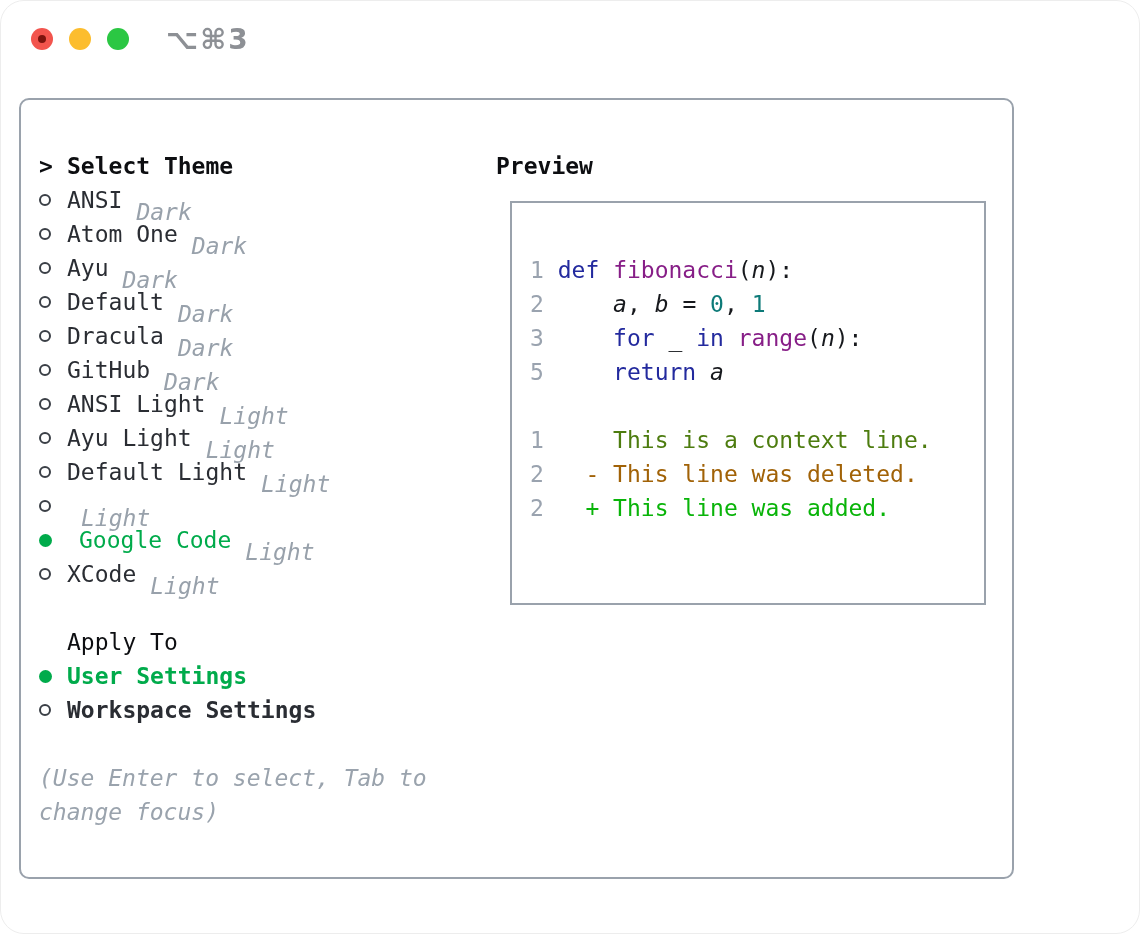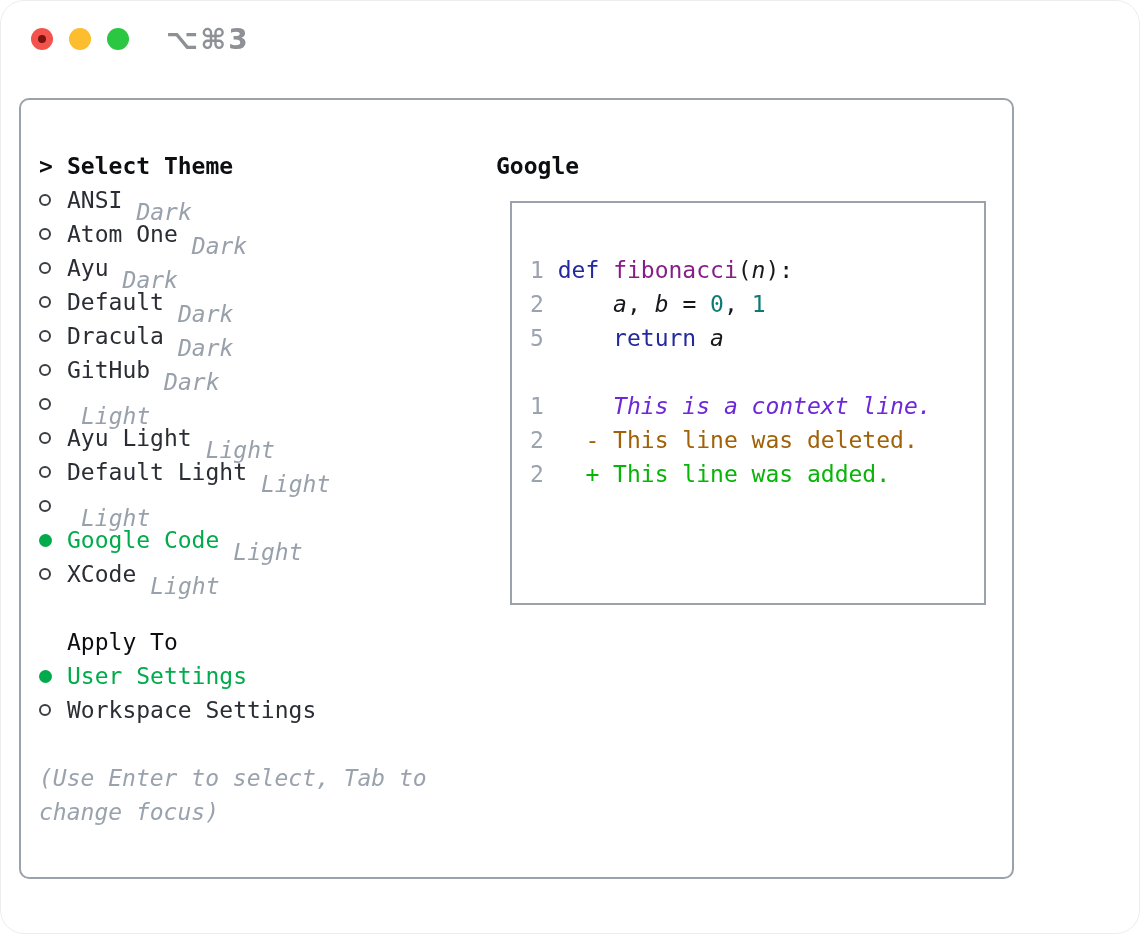--- a/index.html
+++ b/index.html
@@ -35,25 +35,25 @@
   }
   
   .left-col{position:absolute;left:18px;top:49px;width:440px;}
   .row{display:flex;align-items:center;height:34px;white-space:pre;}
   .hdr{font-weight:700;color:#0d0e11;}
   .cursor{display:inline-block;width:28px;font-weight:700;color:#0d0e11;}
   .bullet-slot{display:inline-flex;width:28px;align-items:center;}
   .radio{width:12px;height:12px;border-radius:50%;border:2px solid #3a3f46;box-sizing:border-box;}
   .radio.on{border:none;background:#00ab4b;width:13px;height:13px;}
   .theme-name{color:#2a2d33;}
-  .theme-name.sel{color:#00ab4b;}
+  .theme-name.sel{color:#00ab4b;margin-left:12px;}
   .variant{color:#98a1ab;font-style:italic;margin-left:14px;margin-top:24px;}
   .spacer{height:34px;}
   .apply-hdr{padding-left:28px;color:#0d0e11;}
-  .opt-name{color:#2a2d33;}
+  .opt-name{color:#2a2d33;font-weight:bold;}
   .opt-name.sel{color:#00ab4b;}
   .help{
     margin-top:0;color:#9aa3ad;font-style:italic;
     max-width:29ch;white-space:normal;
   }
   
   .preview-label{position:absolute;left:475px;top:49px;height:34px;line-height:34px;font-weight:700;color:#0d0e11;}
   .preview-box{
     position:absolute;left:489px;top:101px;
     width:476px;height:404px;
@@ -61,21 +61,21 @@
     padding:50px 0 16px 18px;
   }
   .code-line{white-space:pre;height:34px;line-height:34px;}
   .blank-line{height:34px;}
   .tk-ln{color:#9aa3af;}
   .tk-pl{color:#17191d;}
   .tk-kw{color:#232a9e;}
   .tk-fn{color:#871e87;}
   .tk-var{color:#17191d;font-style:italic;}
   .tk-lit{color:#0d7a78;}
-  .tk-ctx{color:#6d28d9;font-style:italic;}
+  .tk-ctx{color:#4d7c0f;}
   .tk-del{color:#a16207;}
   .tk-add{color:#09b409;text-align:right;}
 </style>
 </head>
 <body>
 
 <div class="window">
 
   <div class="titlebar">
     <div class="traffic red">
@@ -93,47 +93,48 @@
         <span class="cursor">&gt;</span><span>Select Theme</span>
       </div>
 
       <div id="theme-list">
           <div class="row"><span class="bullet-slot"><span class="radio"></span></span><span class="theme-name">ANSI</span><span class="variant">Dark</span></div>
           <div class="row"><span class="bullet-slot"><span class="radio"></span></span><span class="theme-name">Atom One</span><span class="variant">Dark</span></div>
           <div class="row"><span class="bullet-slot"><span class="radio"></span></span><span class="theme-name">Ayu</span><span class="variant">Dark</span></div>
           <div class="row"><span class="bullet-slot"><span class="radio"></span></span><span class="theme-name">Default</span><span class="variant">Dark</span></div>
           <div class="row"><span class="bullet-slot"><span class="radio"></span></span><span class="theme-name">Dracula</span><span class="variant">Dark</span></div>
           <div class="row"><span class="bullet-slot"><span class="radio"></span></span><span class="theme-name">GitHub</span><span class="variant">Dark</span></div>
-          <div class="row"><span class="bullet-slot"><span class="radio"></span></span><span class="variant">Light</span></div>
+          <div class="row"><span class="bullet-slot"><span class="radio"></span></span><span class="theme-name">ANSI Light</span><span class="variant">Light</span></div>
           <div class="row"><span class="bullet-slot"><span class="radio"></span></span><span class="theme-name">Ayu Light</span><span class="variant">Light</span></div>
           <div class="row"><span class="bullet-slot"><span class="radio"></span></span><span class="theme-name">Default Light</span><span class="variant">Light</span></div>
           <div class="row"><span class="bullet-slot"><span class="radio"></span></span><span class="variant">Light</span></div>
           <div class="row"><span class="bullet-slot"><span class="radio on"></span></span><span class="theme-name sel">Google Code</span><span class="variant">Light</span></div>
           <div class="row"><span class="bullet-slot"><span class="radio"></span></span><span class="theme-name">XCode</span><span class="variant">Light</span></div>
         </div>
 
       <div class="spacer"></div>
 
       <div class="row apply-hdr">Apply To</div>
       <div id="apply-list">
           <div class="row"><span class="bullet-slot"><span class="radio on"></span></span><span class="opt-name sel">User Settings</span></div>
           <div class="row"><span class="bullet-slot"><span class="radio"></span></span><span class="opt-name">Workspace Settings</span></div>
         </div>
 
       <div class="spacer"></div>
 
       <div class="help">(Use Enter to select, Tab to change focus)</div>
     </div>
 
-    <div class="preview-label">Google</div>
+    <div class="preview-label">Preview</div>
 
     <div class="preview-box">
       <div id="code-block">
           <div class="code-line"><span class="tk-ln">1</span><span class="tk-pl"> </span><span class="tk-kw">def</span><span class="tk-pl"> </span><span class="tk-fn">fibonacci</span><span class="tk-pl">(</span><span class="tk-var">n</span><span class="tk-pl">):</span></div>
           <div class="code-line"><span class="tk-ln">2</span><span class="tk-pl">     </span><span class="tk-var">a</span><span class="tk-pl">, </span><span class="tk-var">b</span><span class="tk-pl"> = </span><span class="tk-lit">0</span><span class="tk-pl">, </span><span class="tk-lit">1</span></div>
+          <div class="code-line"><span class="tk-ln">3</span><span class="tk-pl">     </span><span class="tk-kw">for</span><span class="tk-pl"> _ </span><span class="tk-kw">in</span><span class="tk-pl"> </span><span class="tk-fn">range</span><span class="tk-pl">(</span><span class="tk-var">n</span><span class="tk-pl">):</span></div>
           <div class="code-line"><span class="tk-ln">5</span><span class="tk-pl">     </span><span class="tk-kw">return</span><span class="tk-pl"> </span><span class="tk-var">a</span></div>
         </div>
       <div class="blank-line"></div>
       <div id="diff-block">
           <div class="code-line"><span class="tk-ln">1</span><span class="tk-pl">     </span><span class="tk-ctx">This is a context line.</span></div>
           <div class="code-line"><span class="tk-ln">2</span><span class="tk-pl">   </span><span class="tk-del">- This line was deleted.</span></div>
           <div class="code-line"><span class="tk-ln">2</span><span class="tk-pl">   </span><span class="tk-add">+ This line was added.</span></div>
         </div>
     </div>
 

